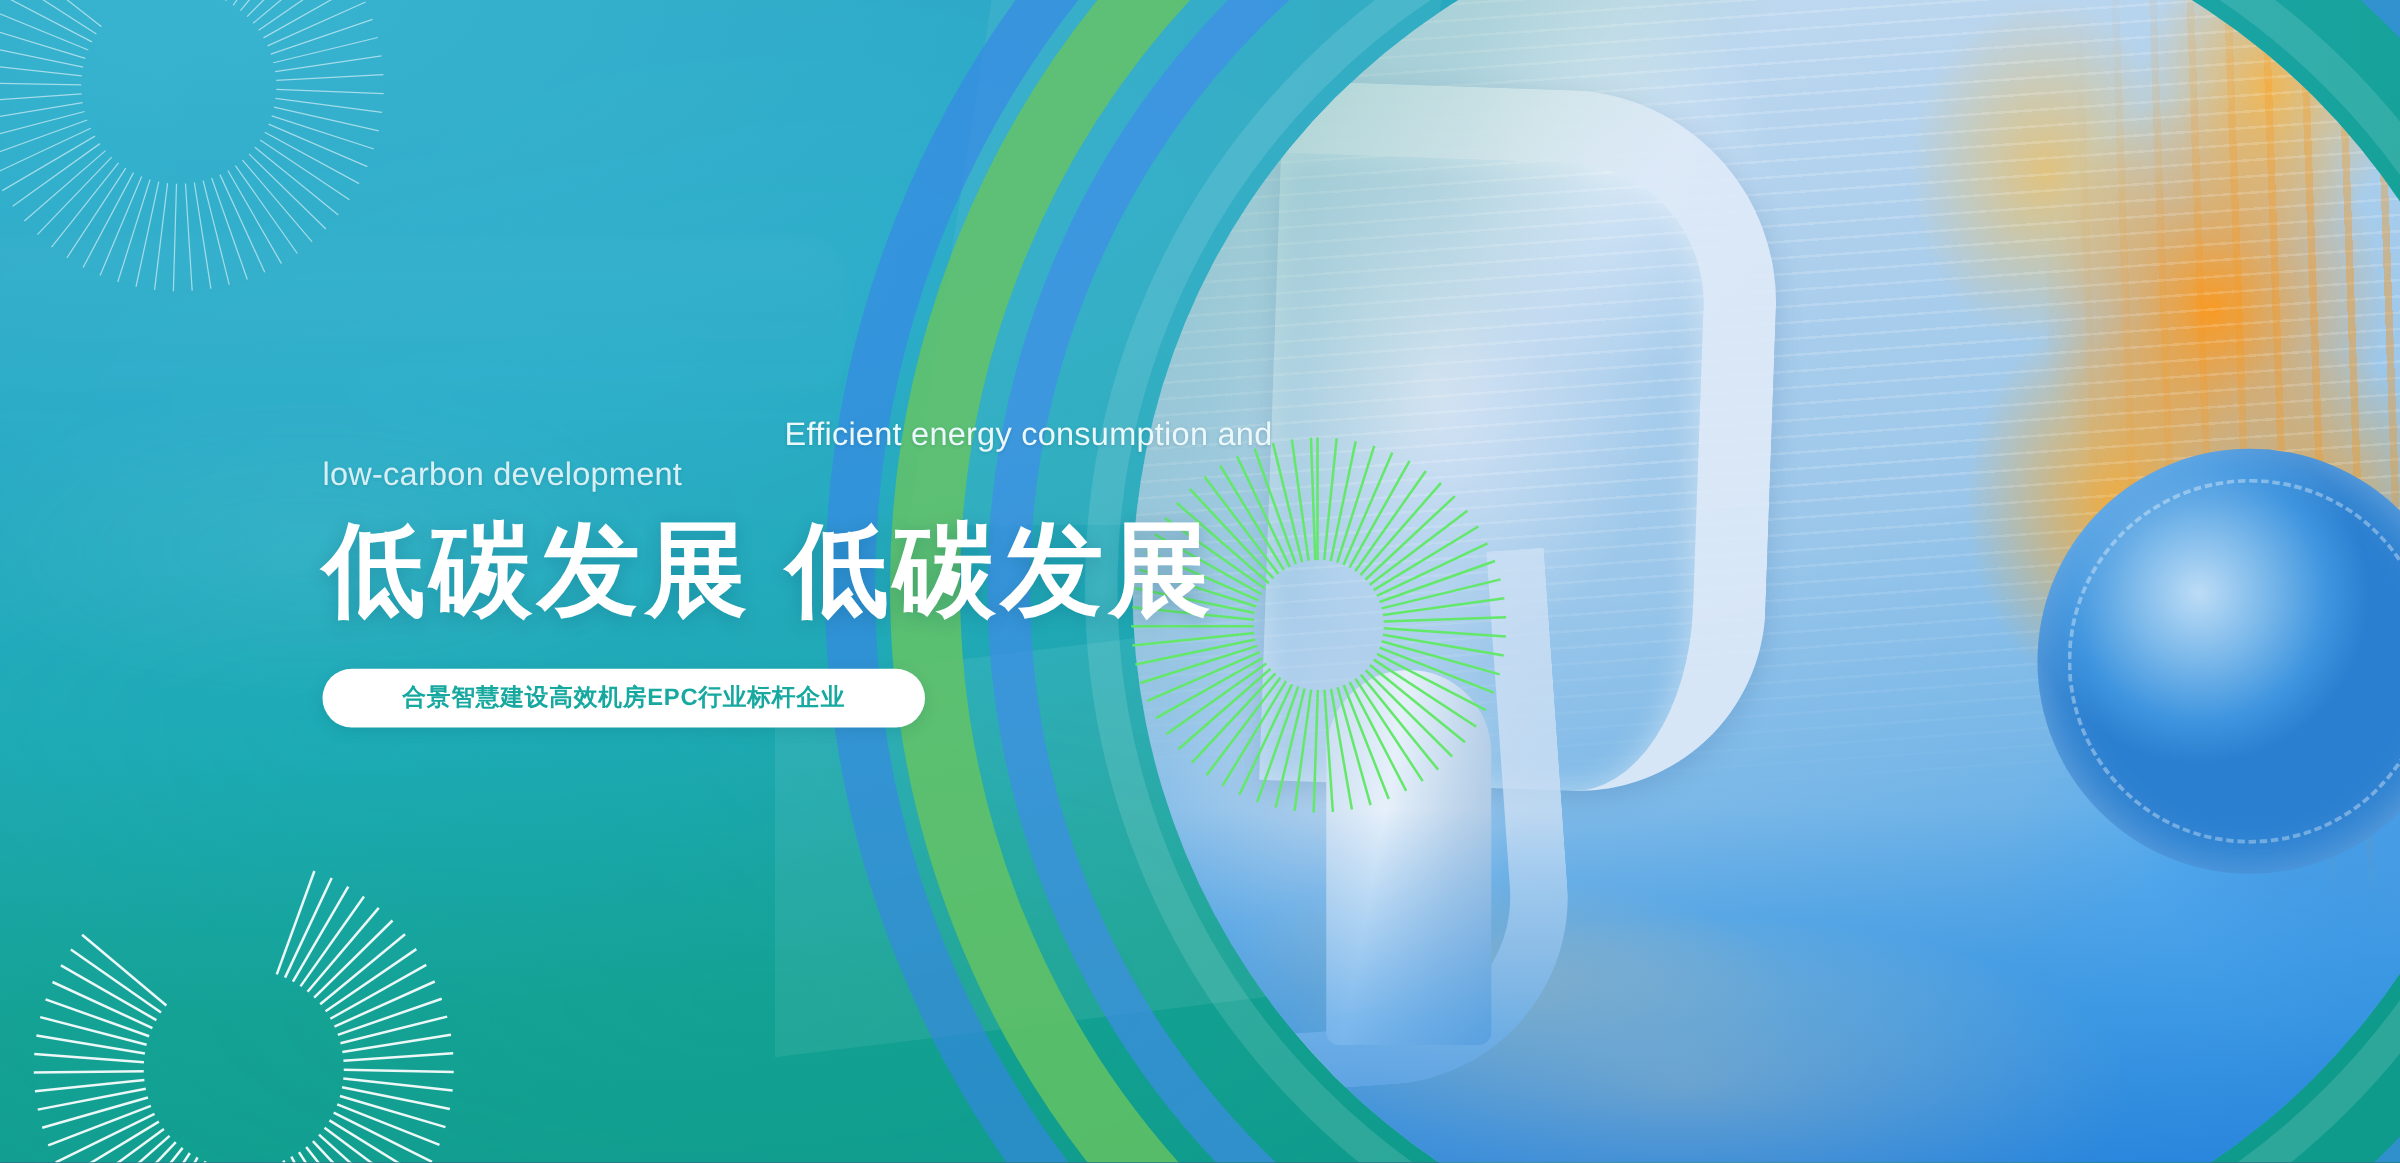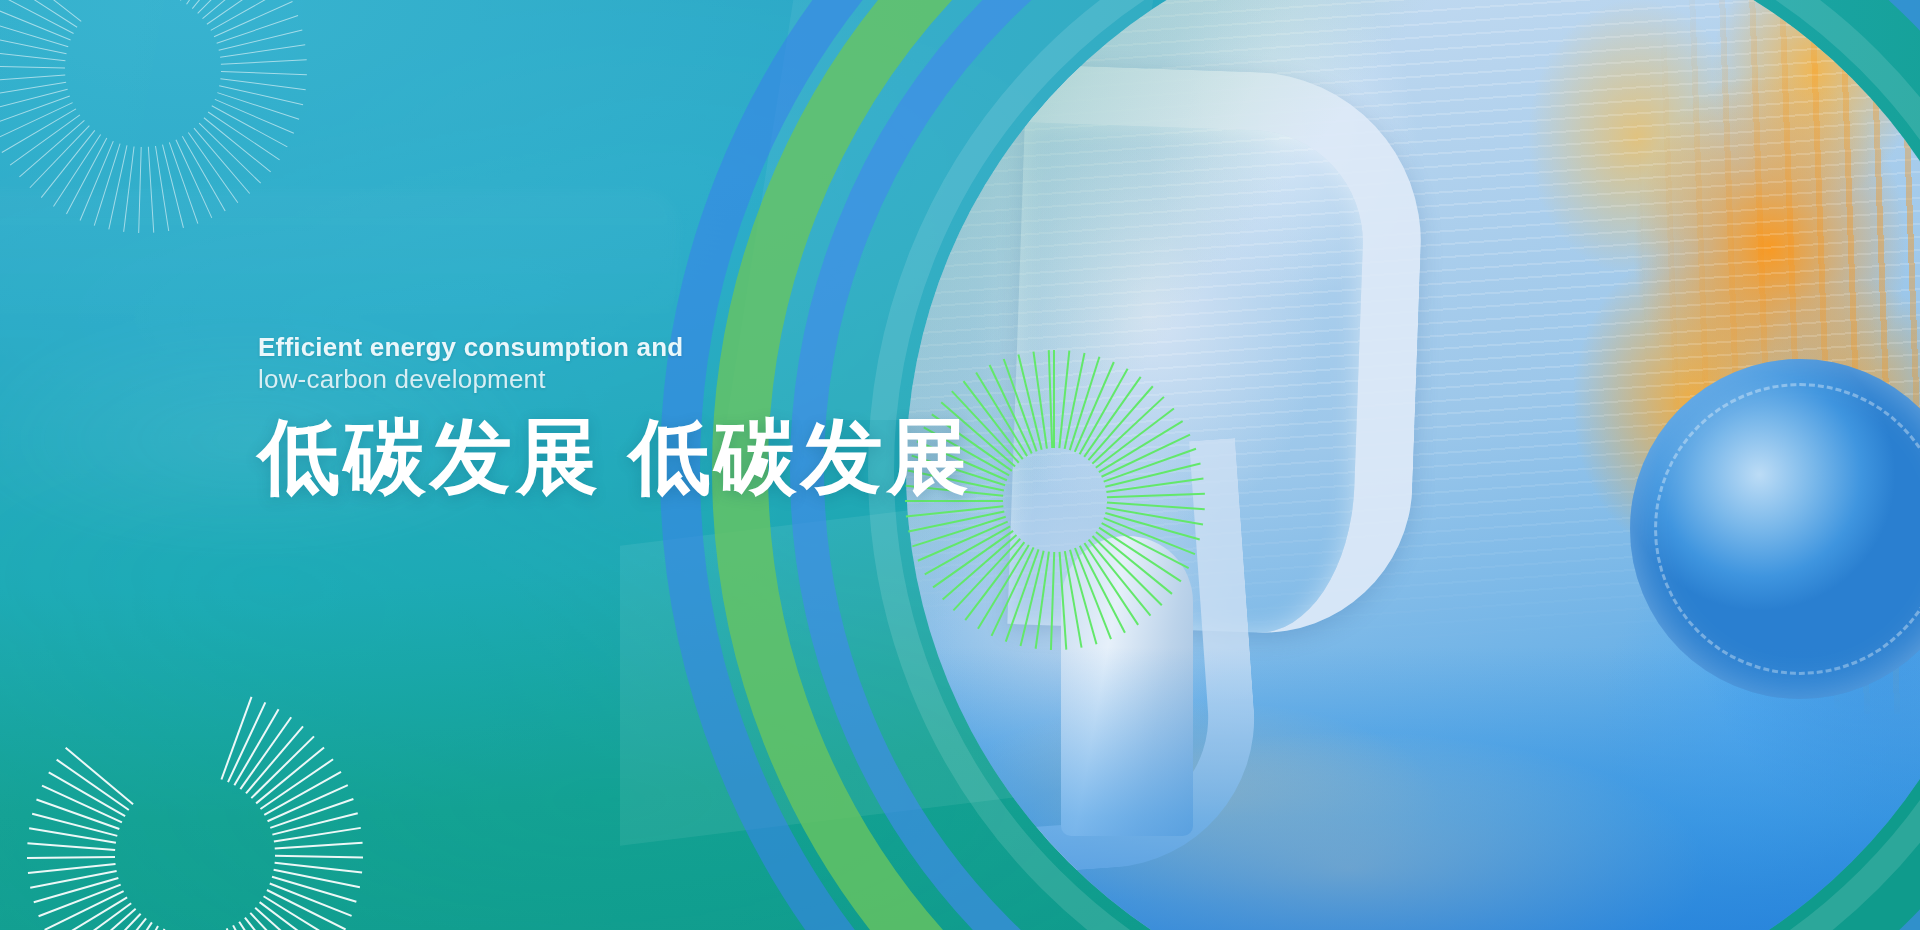--- a/index.html
+++ b/index.html
@@ -183,23 +183,24 @@
   .burst-tl{left:-22px; top:-96px; width:330px; height:330px;}
   .burst-tl i{background:rgba(255,255,255,.55);}
   .burst-bl{left:30px; top:690px; width:330px; height:330px;}
   .burst-bl i{background:rgba(255,255,255,.92);}
   .burst-mid{left:905px; top:350px; width:300px; height:300px;}
   .burst-mid i{background:#63e86a;}
 
   
   .copy{position:absolute; left:258px; top:332px; width:760px;}
   .eyebrow1{
-    font-size:26px; font-weight:bold; color:#eaf7fb;
+    font-size:26px; font-weight:normal; color:#eaf7fb;
     letter-spacing:.2px; line-height:1.18;
     text-shadow:0 1px 3px rgba(0,60,70,.18);
+    text-align:right;
   }
   .eyebrow2{
     font-size:26px; font-weight:normal; color:#d7eef4;
     letter-spacing:.2px; line-height:1.30;
     text-shadow:0 1px 3px rgba(0,60,70,.16);
   }
   .headline{
     margin-top:18px;
     font-size:82px; font-weight:bold; color:#ffffff;
     letter-spacing:4px; line-height:1.05;
@@ -420,15 +421,18 @@
       <i style="height: 98px; width: 1.6px; transform: rotate(160.393deg) translateY(52px);"></i>
       <i style="height: 98px; width: 1.6px; transform: rotate(166.262deg) translateY(52px);"></i>
       <i style="height: 98px; width: 1.6px; transform: rotate(172.131deg) translateY(52px);"></i>
       <i style="height: 98px; width: 1.6px; transform: rotate(178deg) translateY(52px);"></i>
     </div>
 
   <div class="copy">
     <div class="eyebrow1">Efficient energy consumption and</div>
     <div class="eyebrow2">low-carbon development</div>
     <div class="headline">低碳发展 低碳发展</div>
+    <div class="pill">
+      <span>合景智慧建设高效机房EPC行业标杆企业</span>
+    </div>
   </div>
 
 </div>
 
 </body></html>

